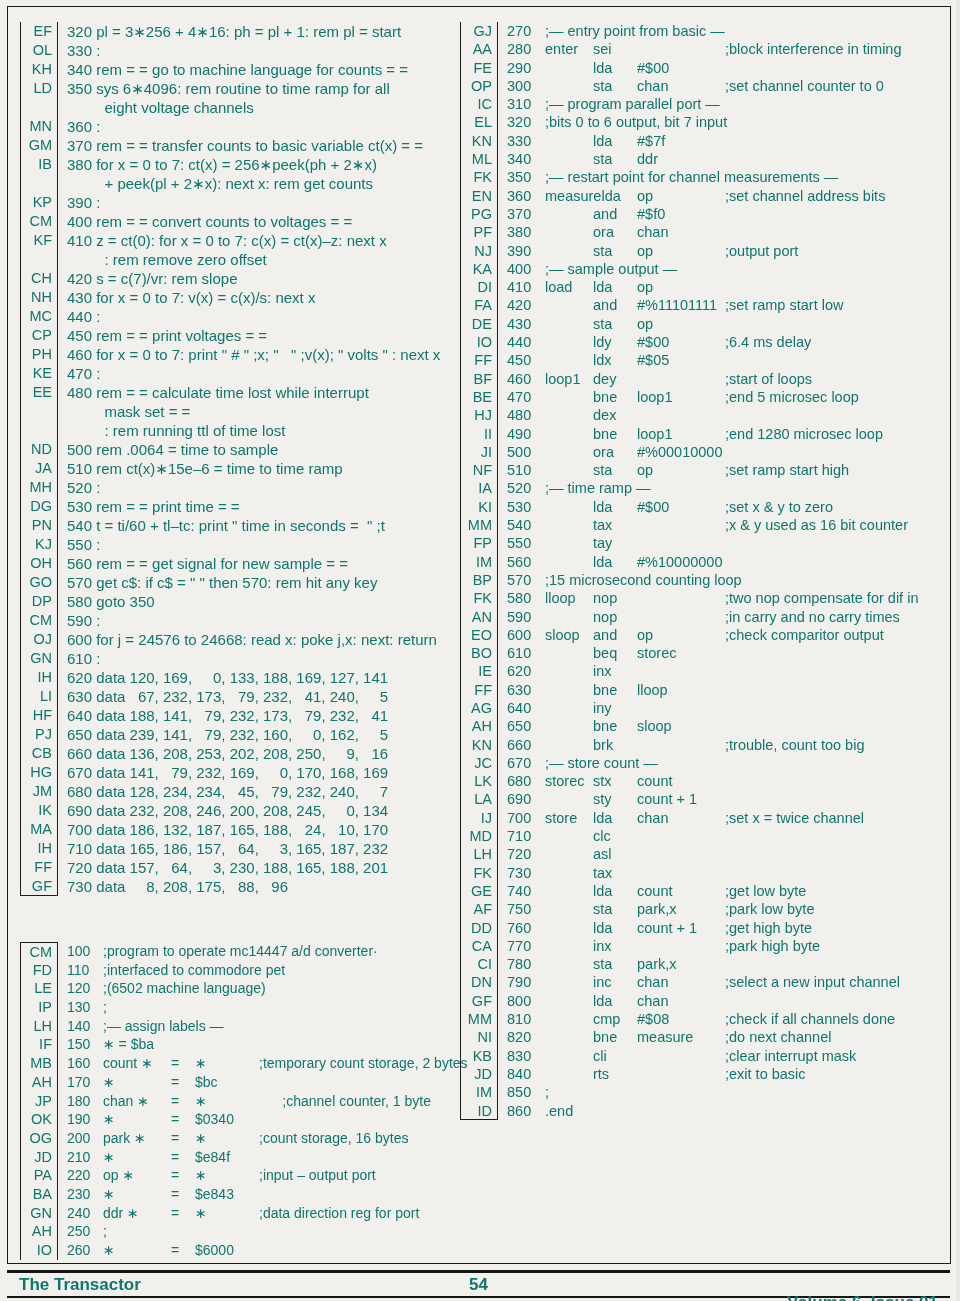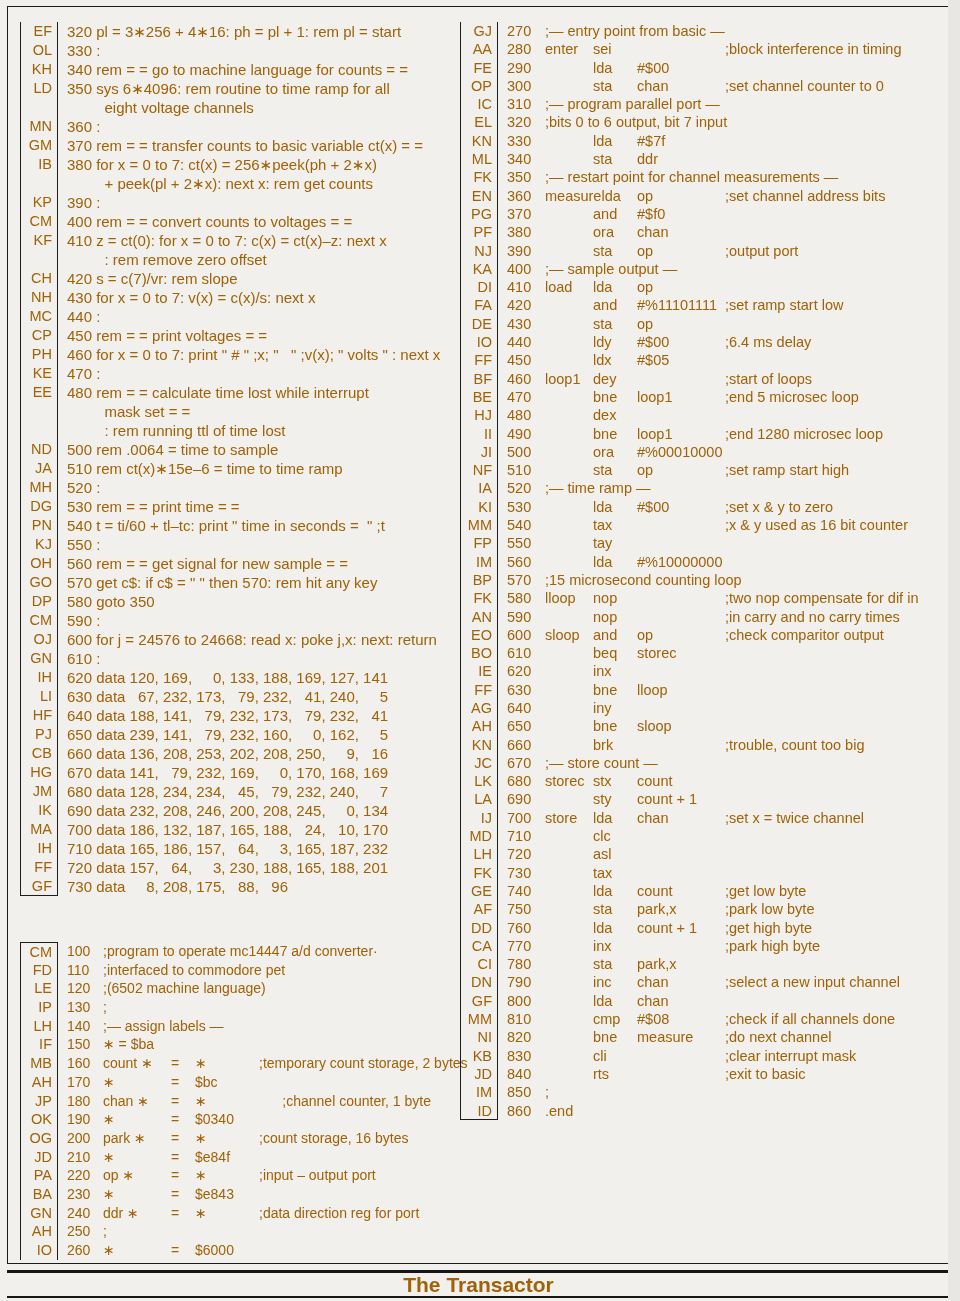--- a/index.html
+++ b/index.html
@@ -1,17 +1,17 @@
 <!DOCTYPE html>
 <html><head>
 <meta charset="utf-8">
 <style>
   html,body{margin:0;padding:0;background:#e8e7e4;}
   #page{position:relative;width:948px;height:1301px;background:#f1f0ed;
-        font-family:"Liberation Sans","DejaVu Sans",sans-serif;color:#a16207;overflow:hidden;}
+        font-family:"Liberation Sans","DejaVu Sans",sans-serif;color:#0f766e;overflow:hidden;padding-left:8px;}
   #page-border{position:absolute;left:7px;top:6px;width:942px;height:1256px;
         border:1.6px solid #1b1b1b;pointer-events:none;}
   .block{position:absolute;}
   #lt{left:20px;top:22px;width:462px;font-size:15px;}
   #lt .row{height:19px;line-height:19px;}
   #lb{left:20px;top:942px;width:462px;font-size:14px;}
   #lb .row{height:18.7px;line-height:18.7px;}
   #rt{left:460px;top:22px;width:464px;font-size:14.5px;}
   #rt .row{height:18.3px;line-height:18.3px;}
   .row{display:flex;}
@@ -21,21 +21,21 @@
   #lb .row:first-child .gut{border-top:1.5px solid #1d1d1d;}
   #rt .row:last-child .gut{border-bottom:1.5px solid #1d1d1d;}
   .code{flex:1;padding-left:9px;white-space:pre;overflow:visible;}
   .num,.lbl,.op,.arg,.cmt,.free{display:inline-block;white-space:pre;vertical-align:top;}
   .num{width:38px;}
   #rt .lbl{width:48px;} #rt .op{width:44px;} #rt .arg{width:88px;}
   #lb .num{width:36px;} #lb .lbl{width:68px;} #lb .op{width:24px;} #lb .arg{width:64px;}
   #footer{position:absolute;left:7px;top:1270px;width:943px;}
   #footer .rule-top{height:3px;background:#161616;}
   #footer .band{display:flex;align-items:center;height:23px;padding:0 12px;
-        font-weight:bold;font-size:21px;flex-direction:column;}
+        font-weight:bold;font-size:17px;}
   #footer .band .fl{flex:1;text-align:left;}
   #footer .band .fc{flex:1;text-align:center;}
   #footer .band .fr{flex:1;text-align:right;margin-top:36px;}
   #footer .rule-bottom{height:2px;background:#161616;}
 </style>
 </head>
 <body>
 
 <div id="page">
   <div id="page-border"></div>

